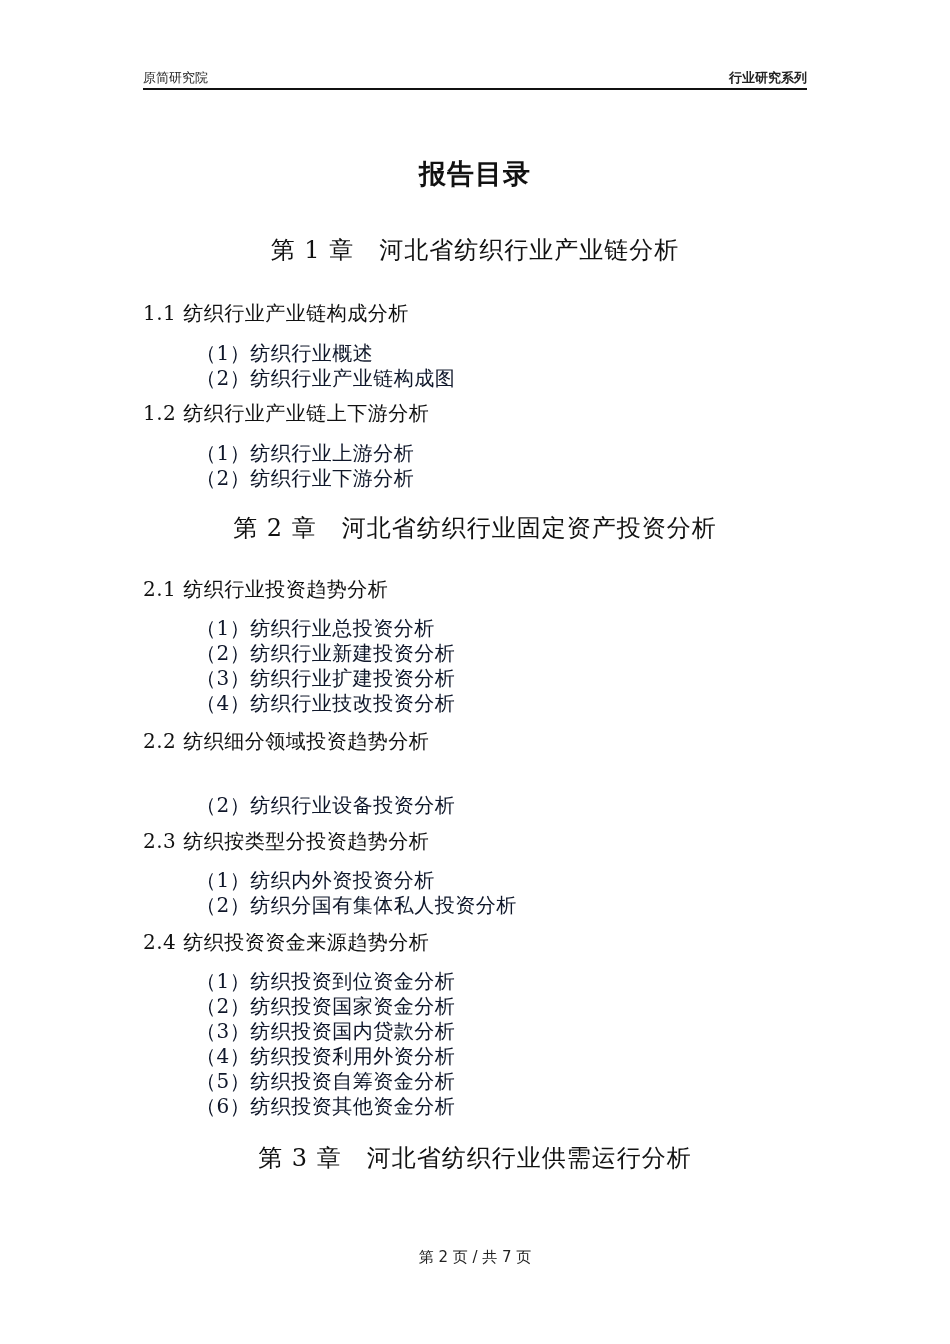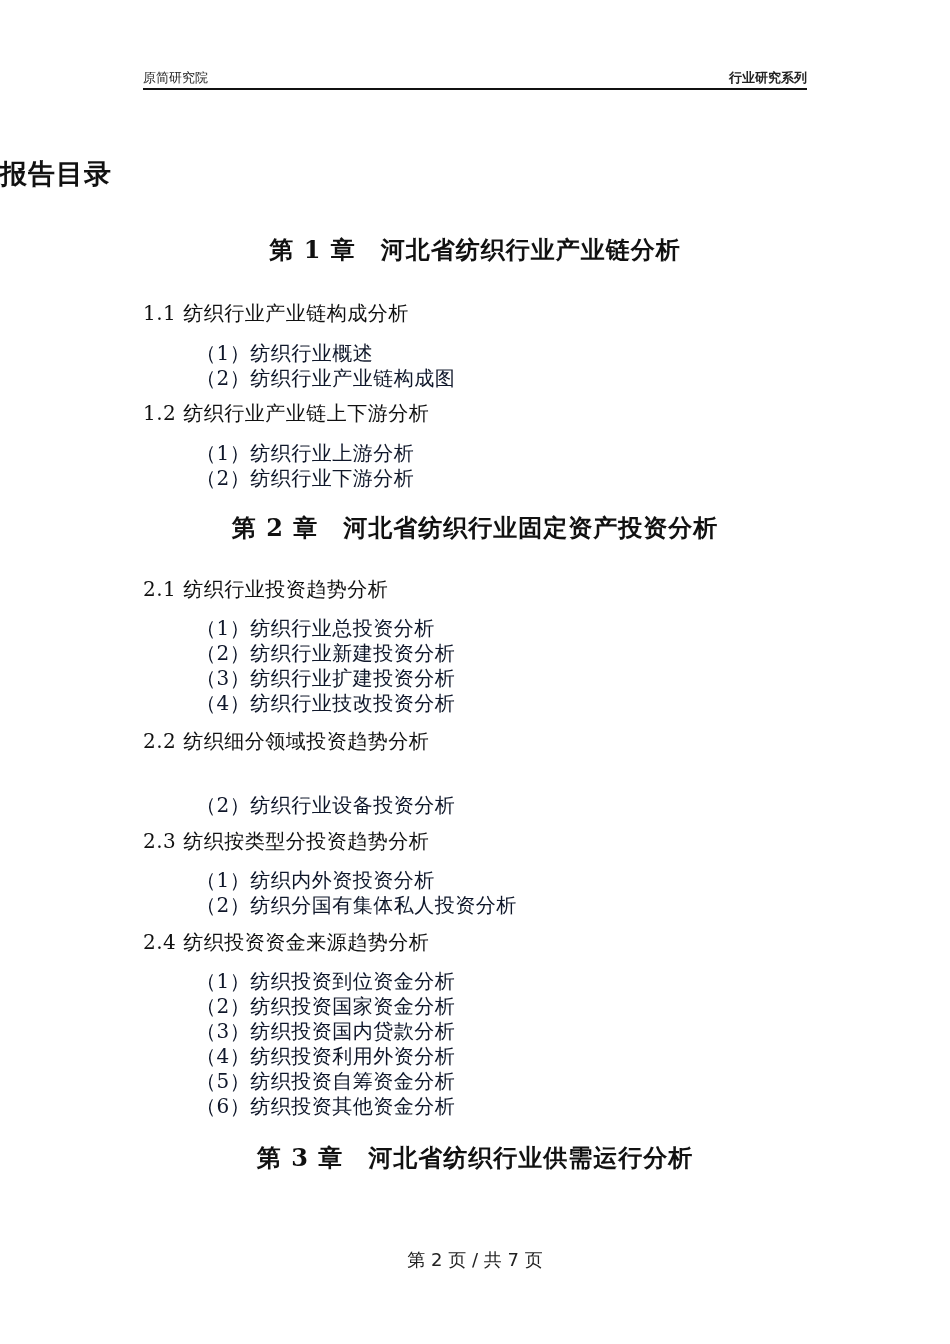--- a/index.html
+++ b/index.html
@@ -6,41 +6,41 @@
     body { width: 950px; height: 1344px; position: relative; overflow: hidden; color: #111; }
     .page { position: absolute; left: 0; top: 0; width: 950px; height: 1344px; padding-left: 12px; }
     .header {
       position: absolute; left: 143px; top: 68px; width: 664px; height: 20px;
       border-bottom: 2px solid #111;
       font-family: "DejaVu Sans", sans-serif; font-size: 13px; color: #222;
     }
     .header .left { position: absolute; left: 0; top: 1px; }
     .header .right { position: absolute; right: 0; top: 1px; font-weight: bold; }
     .doc-title {
-      position: absolute; left: 0; width: 950px; top: 156px; text-align: left;
+      position: absolute; left: 0; width: 950px; top: 156px; text-align: center;
       font-family: "DejaVu Serif", serif; font-weight: bold; font-size: 27px; letter-spacing: 1px;
     }
     .chapter {
       position: absolute; left: 0; width: 950px; text-align: center;
-      font-family: "DejaVu Serif", serif; font-weight: bold; font-size: 24px; letter-spacing: 1px;
+      font-family: "DejaVu Serif", serif; font-weight: normal; font-size: 24px; letter-spacing: 1px;
       white-space: pre;
     }
     .section {
       position: absolute; left: 143px;
       font-family: "DejaVu Serif", serif; font-weight: normal; font-size: 20px; letter-spacing: 0.5px;
       white-space: pre;
     }
     .item {
       position: absolute; left: 196px;
       font-family: "DejaVu Serif", serif; font-size: 20px; color: #0f172a; letter-spacing: 0.5px;
       white-space: pre;
     }
     .footer {
       position: absolute; left: 0; width: 950px; top: 1248px; text-align: center;
-      font-family: "DejaVu Sans", sans-serif; font-size: 18px; color: #222;
+      font-family: "DejaVu Sans", sans-serif; font-size: 15px; color: #222;
     }
   </style>
 </head>
 <body>
 
 <div class="page">
   <div class="header">
     <span class="left">原简研究院</span>
     <span class="right">行业研究系列</span>
   </div>

